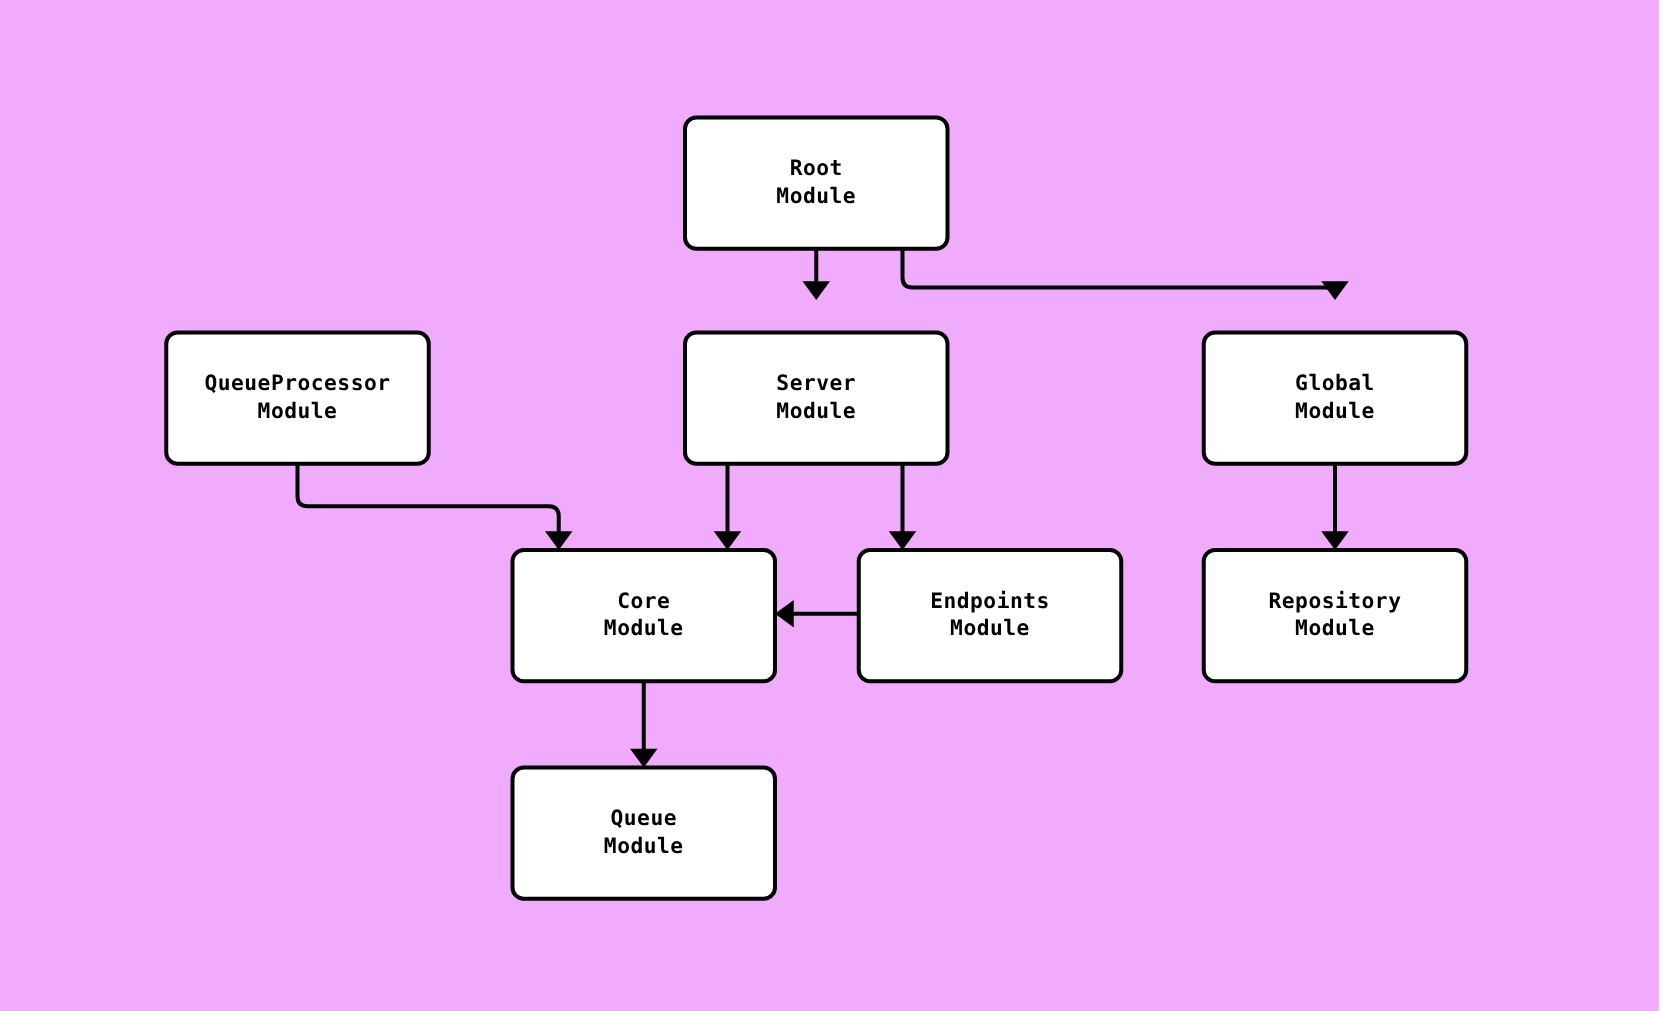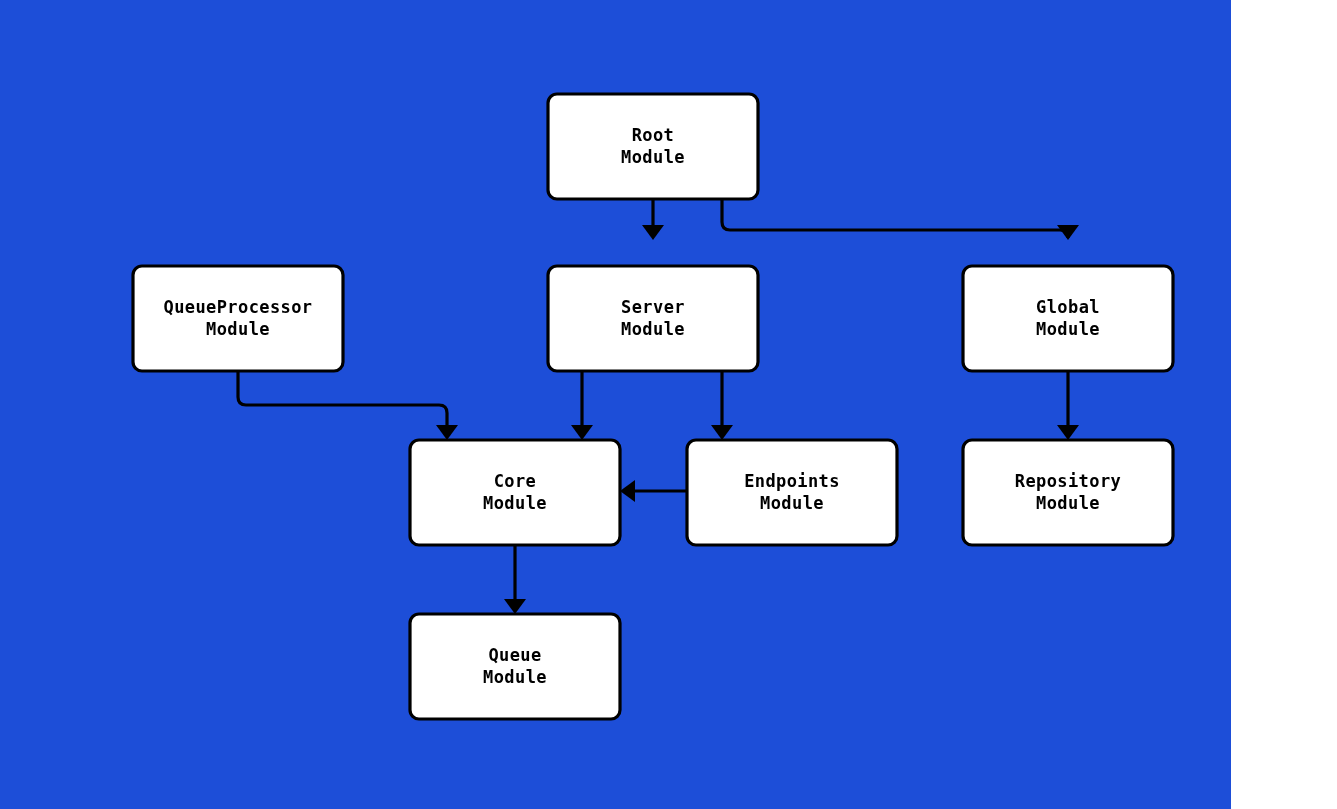--- a/index.html
+++ b/index.html
@@ -8,23 +8,23 @@
     background: #ffffff;
   }
   body {
     width: 1337px;
     height: 809px;
     overflow: hidden;
     font-family: "DejaVu Sans Mono", "Liberation Mono", monospace;
   }
   #diagram-canvas {
     position: relative;
-    width: 1231px;
+    width: 1327px;
     height: 809px;
-    background: #1d4ed8;
+    background: #f0abfc;
     text-align: center;
   }
   svg.diagram-svg {
     position: absolute;
     top: 0;
     left: 0;
     width: 1337px;
     height: 809px;
     display: block;
   }

